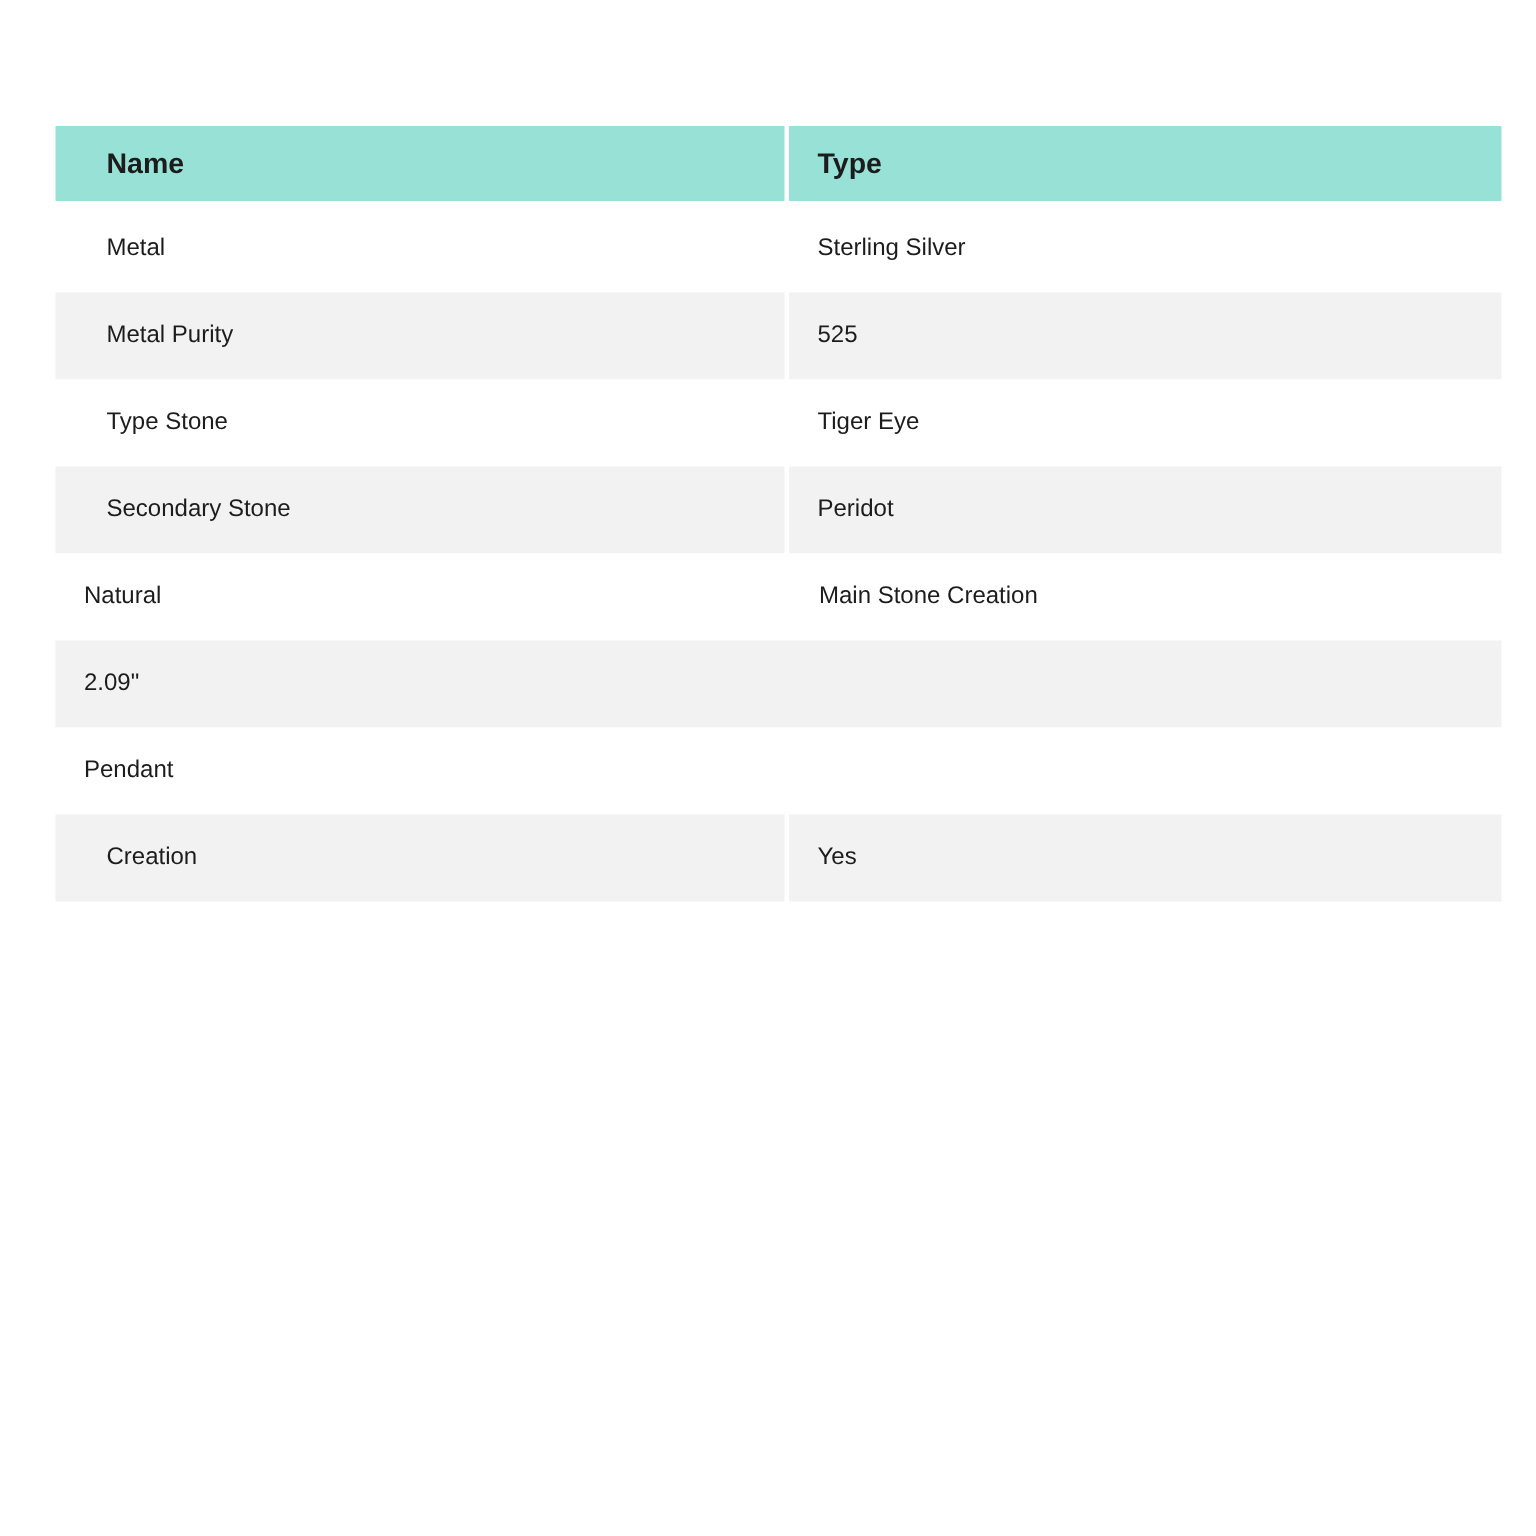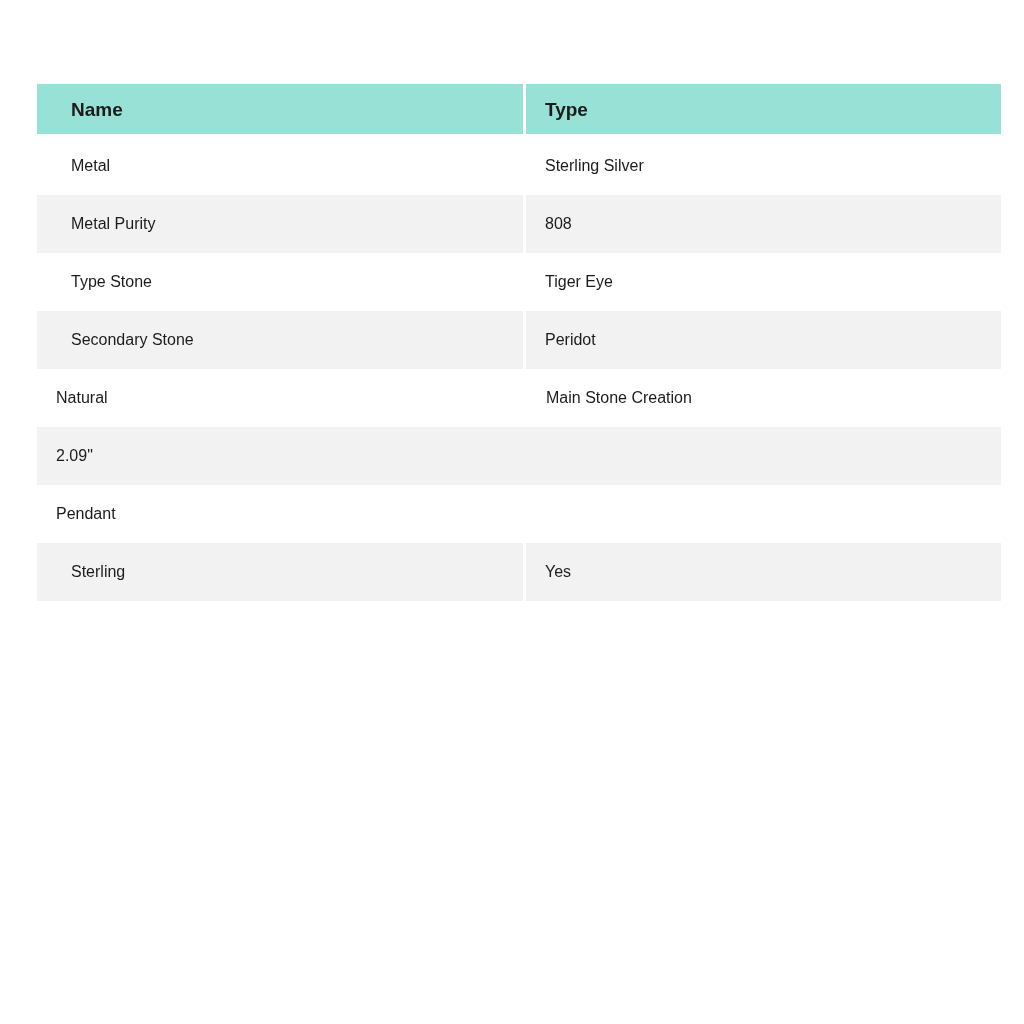--- a/index.html
+++ b/index.html
@@ -70,21 +70,21 @@
     <div class="cell value">Type</div>
   </div>
   <div id="rows-container">
   <div class="row body even">
     <div class="cell name">Metal</div>
     <div class="cell value">Sterling Silver</div>
   </div>
 
   <div class="row body odd">
     <div class="cell name">Metal Purity</div>
-    <div class="cell value">808</div>
+    <div class="cell value">525</div>
   </div>
 
   <div class="row body even">
     <div class="cell name">Type Stone</div>
     <div class="cell value">Tiger Eye</div>
   </div>
 
   <div class="row body odd">
     <div class="cell name">Secondary Stone</div>
     <div class="cell value">Peridot</div>
@@ -97,17 +97,17 @@
 
   <div class="row body odd">
     <div class="cell value">2.09"</div>
   </div>
 
   <div class="row body even">
     <div class="cell value">Pendant</div>
   </div>
 
   <div class="row body odd">
-    <div class="cell name">Sterling</div>
+    <div class="cell name">Creation</div>
     <div class="cell value">Yes</div>
   </div>
 </div>
 </div>
 
 </body></html>

